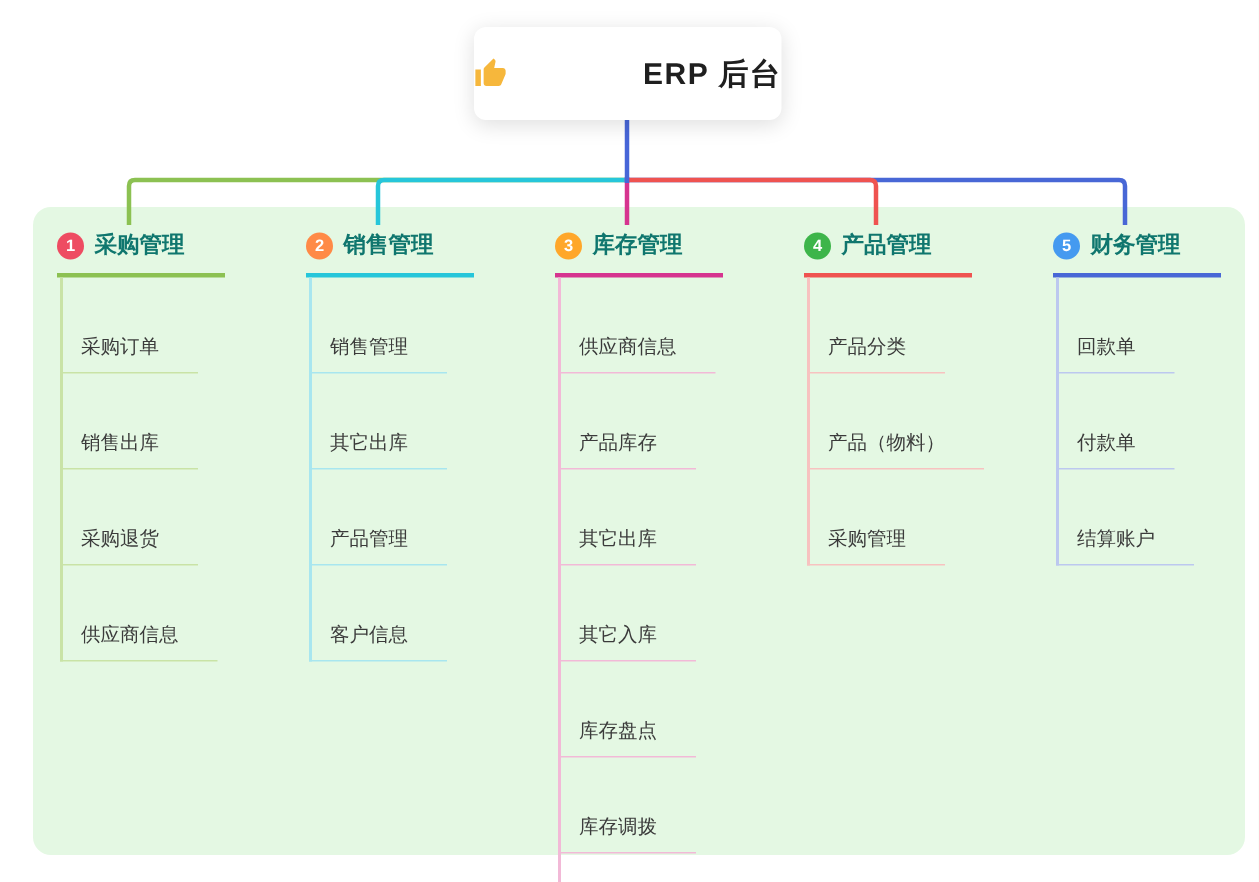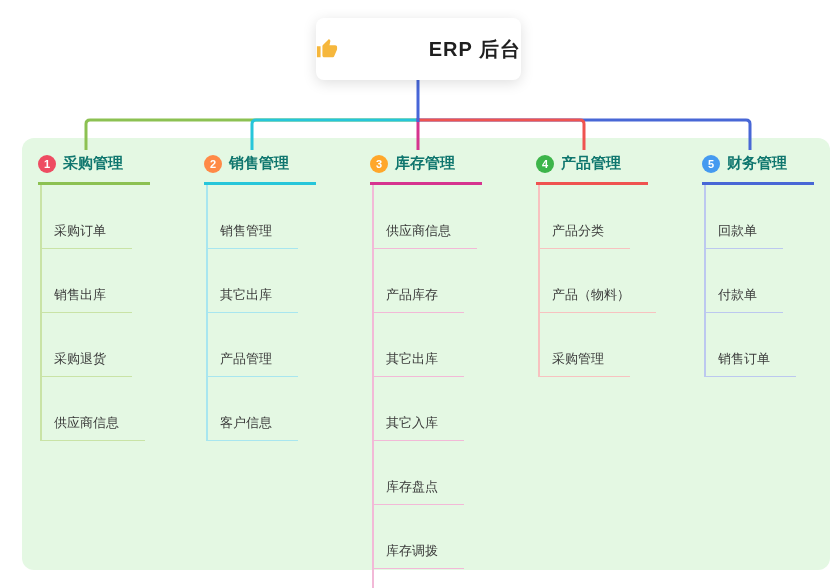--- a/index.html
+++ b/index.html
@@ -111,17 +111,17 @@
   </div>
 
   <div class="branch" style="left: 702px; --line: #4867d6; --child-line: #bcc8ef; --badge: #459af0;">
     <div class="branch-header">
       <span class="badge">5</span>
       <span class="branch-label">财务管理</span>
     </div>
     <div class="children">
       <div class="child">回款单</div>
       <div class="child">付款单</div>
-      <div class="child">销售订单</div>
+      <div class="child">结算账户</div>
     </div>
   </div>
 
 </div>
 
 </body></html>

